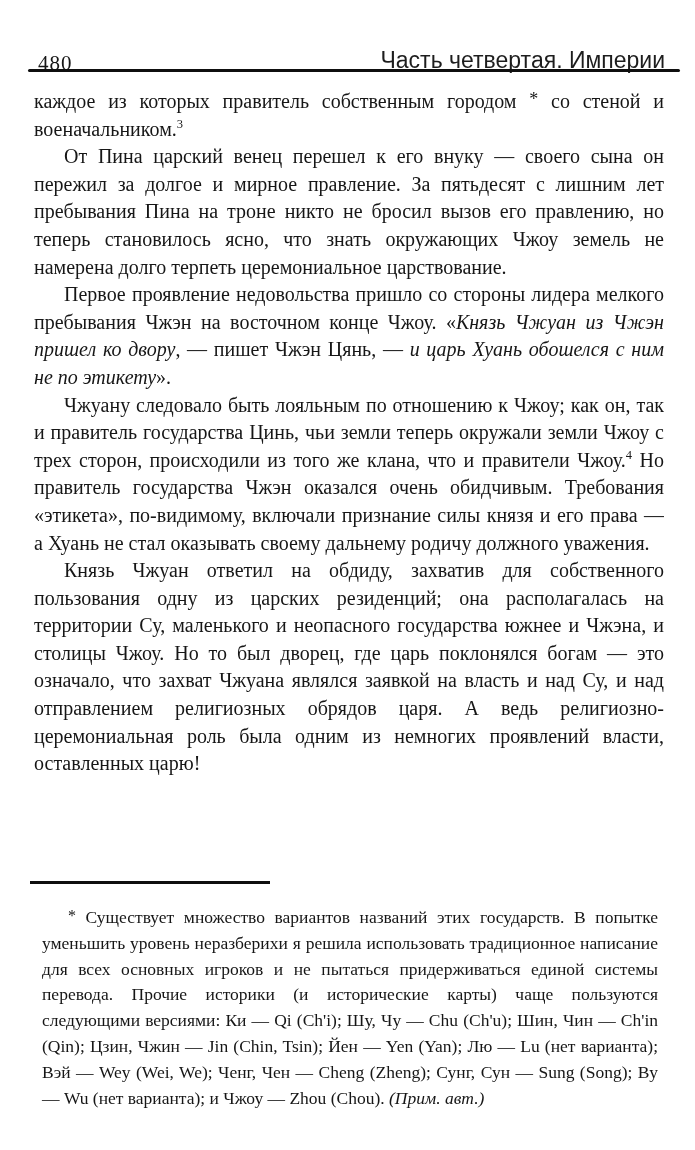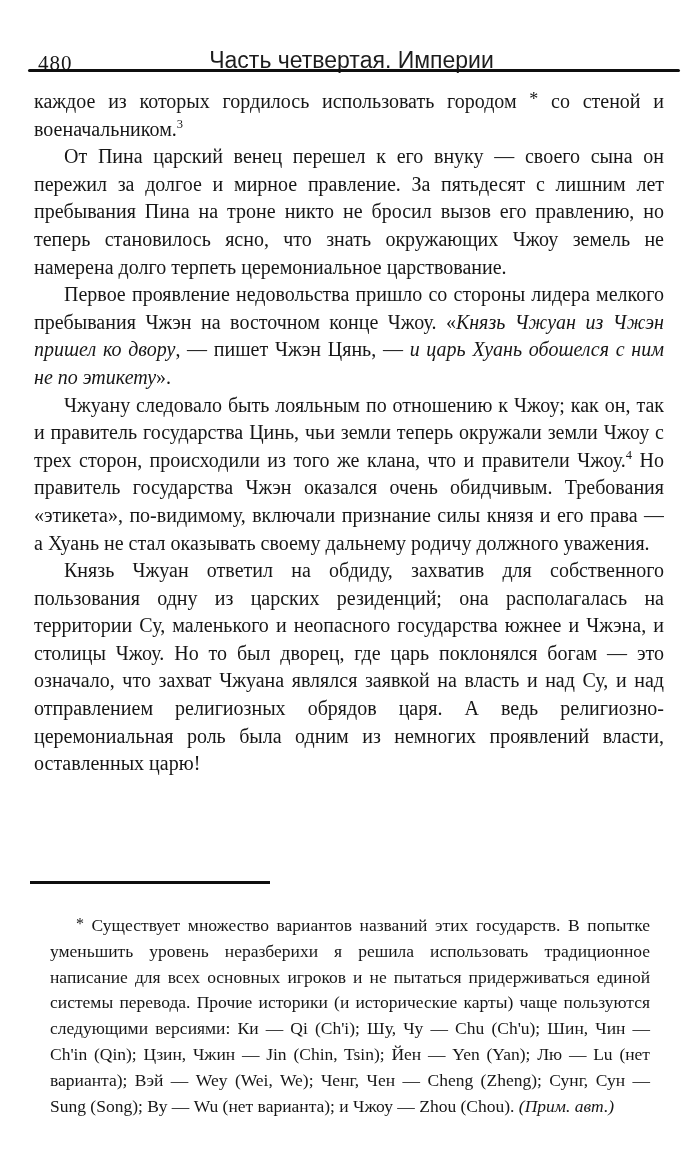--- a/index.html
+++ b/index.html
@@ -26,21 +26,21 @@
   }
   .page-number {
     position: absolute;
     left: 0;
     top: 4px;
     font-size: 21px;
     letter-spacing: 1px;
   }
   .running-title {
     display: block;
-    text-align: center;
+    text-align: right;
     font-family: "Liberation Sans", sans-serif;
     font-size: 23px;
     color: #1d1d1d;
   }
   .header-rule {
     position: absolute;
     top: 69px;
     left: 28px;
     width: 652px;
     height: 3px;
@@ -89,21 +89,21 @@
   .footnote {
     position: absolute;
     top: 897px;
     left: 34px;
     width: 632px;
     font-size: 17.5px;
     line-height: 25.8px;
     text-align: justify;
   }
   .footnote p {
-    margin: 16px;
+    margin: 8px;
     text-indent: 26px;
   }
   .footnote .fn-marker {
     font-size: 16px;
     vertical-align: 2px;
     line-height: 0;
   }
   .fn-attribution {
     font-style: italic;
   }
@@ -114,21 +114,21 @@
 <div class="page">
 
   <div class="page-header">
     <span class="page-number">480</span>
     <span class="running-title">Часть четвертая. Империи</span>
   </div>
 
   <div class="header-rule"></div>
 
   <div class="body-text">
-    <p class="continuation"><span>каждое из которых гордилось использовать городом </span><span class="star-ref">*</span><span> со стеной и военачальником.</span><sup class="note-ref">3</sup></p>
+    <p class="continuation"><span>каждое из которых правитель собственным городом </span><span class="star-ref">*</span><span> со стеной и военачальником.</span><sup class="note-ref">3</sup></p>
 
     <p>От Пина царский венец перешел к его внуку — своего сына он пережил за долгое и мирное правление. За пятьдесят с лишним лет пребывания Пина на троне никто не бросил вызов его правлению, но теперь становилось ясно, что знать окружающих Чжоу земель не намерена долго терпеть церемониальное царствование.</p>
 
     <p><span>Первое проявление недовольства пришло со стороны лидера мелкого пребывания Чжэн на восточном конце Чжоу. «</span><span class="q-italic">Князь Чжуан из Чжэн пришел ко двору</span><span>, — пишет Чжэн Цянь, — </span><span class="q-italic">и царь Хуань обошелся с ним не по этикету</span><span>».</span></p>
 
     <p><span>Чжуану следовало быть лояльным по отношению к Чжоу; как он, так и правитель государства Цинь, чьи земли теперь окружали земли Чжоу с трех сторон, происходили из того же клана, что и правители Чжоу.</span><sup class="note-ref">4</sup><span> Но правитель государства Чжэн оказался очень обидчивым. Требования «этикета», по-видимому, включали признание силы князя и его права — а Хуань не стал оказывать своему дальнему родичу должного уважения.</span></p>
 
     <p>Князь Чжуан ответил на обдиду, захватив для собственного пользования одну из царских резиденций; она располагалась на территории Су, маленького и неопасного государства южнее и Чжэна, и столицы Чжоу. Но то был дворец, где царь поклонялся богам — это означало, что захват Чжуана являлся заявкой на власть и над Су, и над отправлением религиозных обрядов царя. А ведь религиозно-церемониальная роль была одним из немногих проявлений власти, оставленных царю!</p>
 
   </div>

